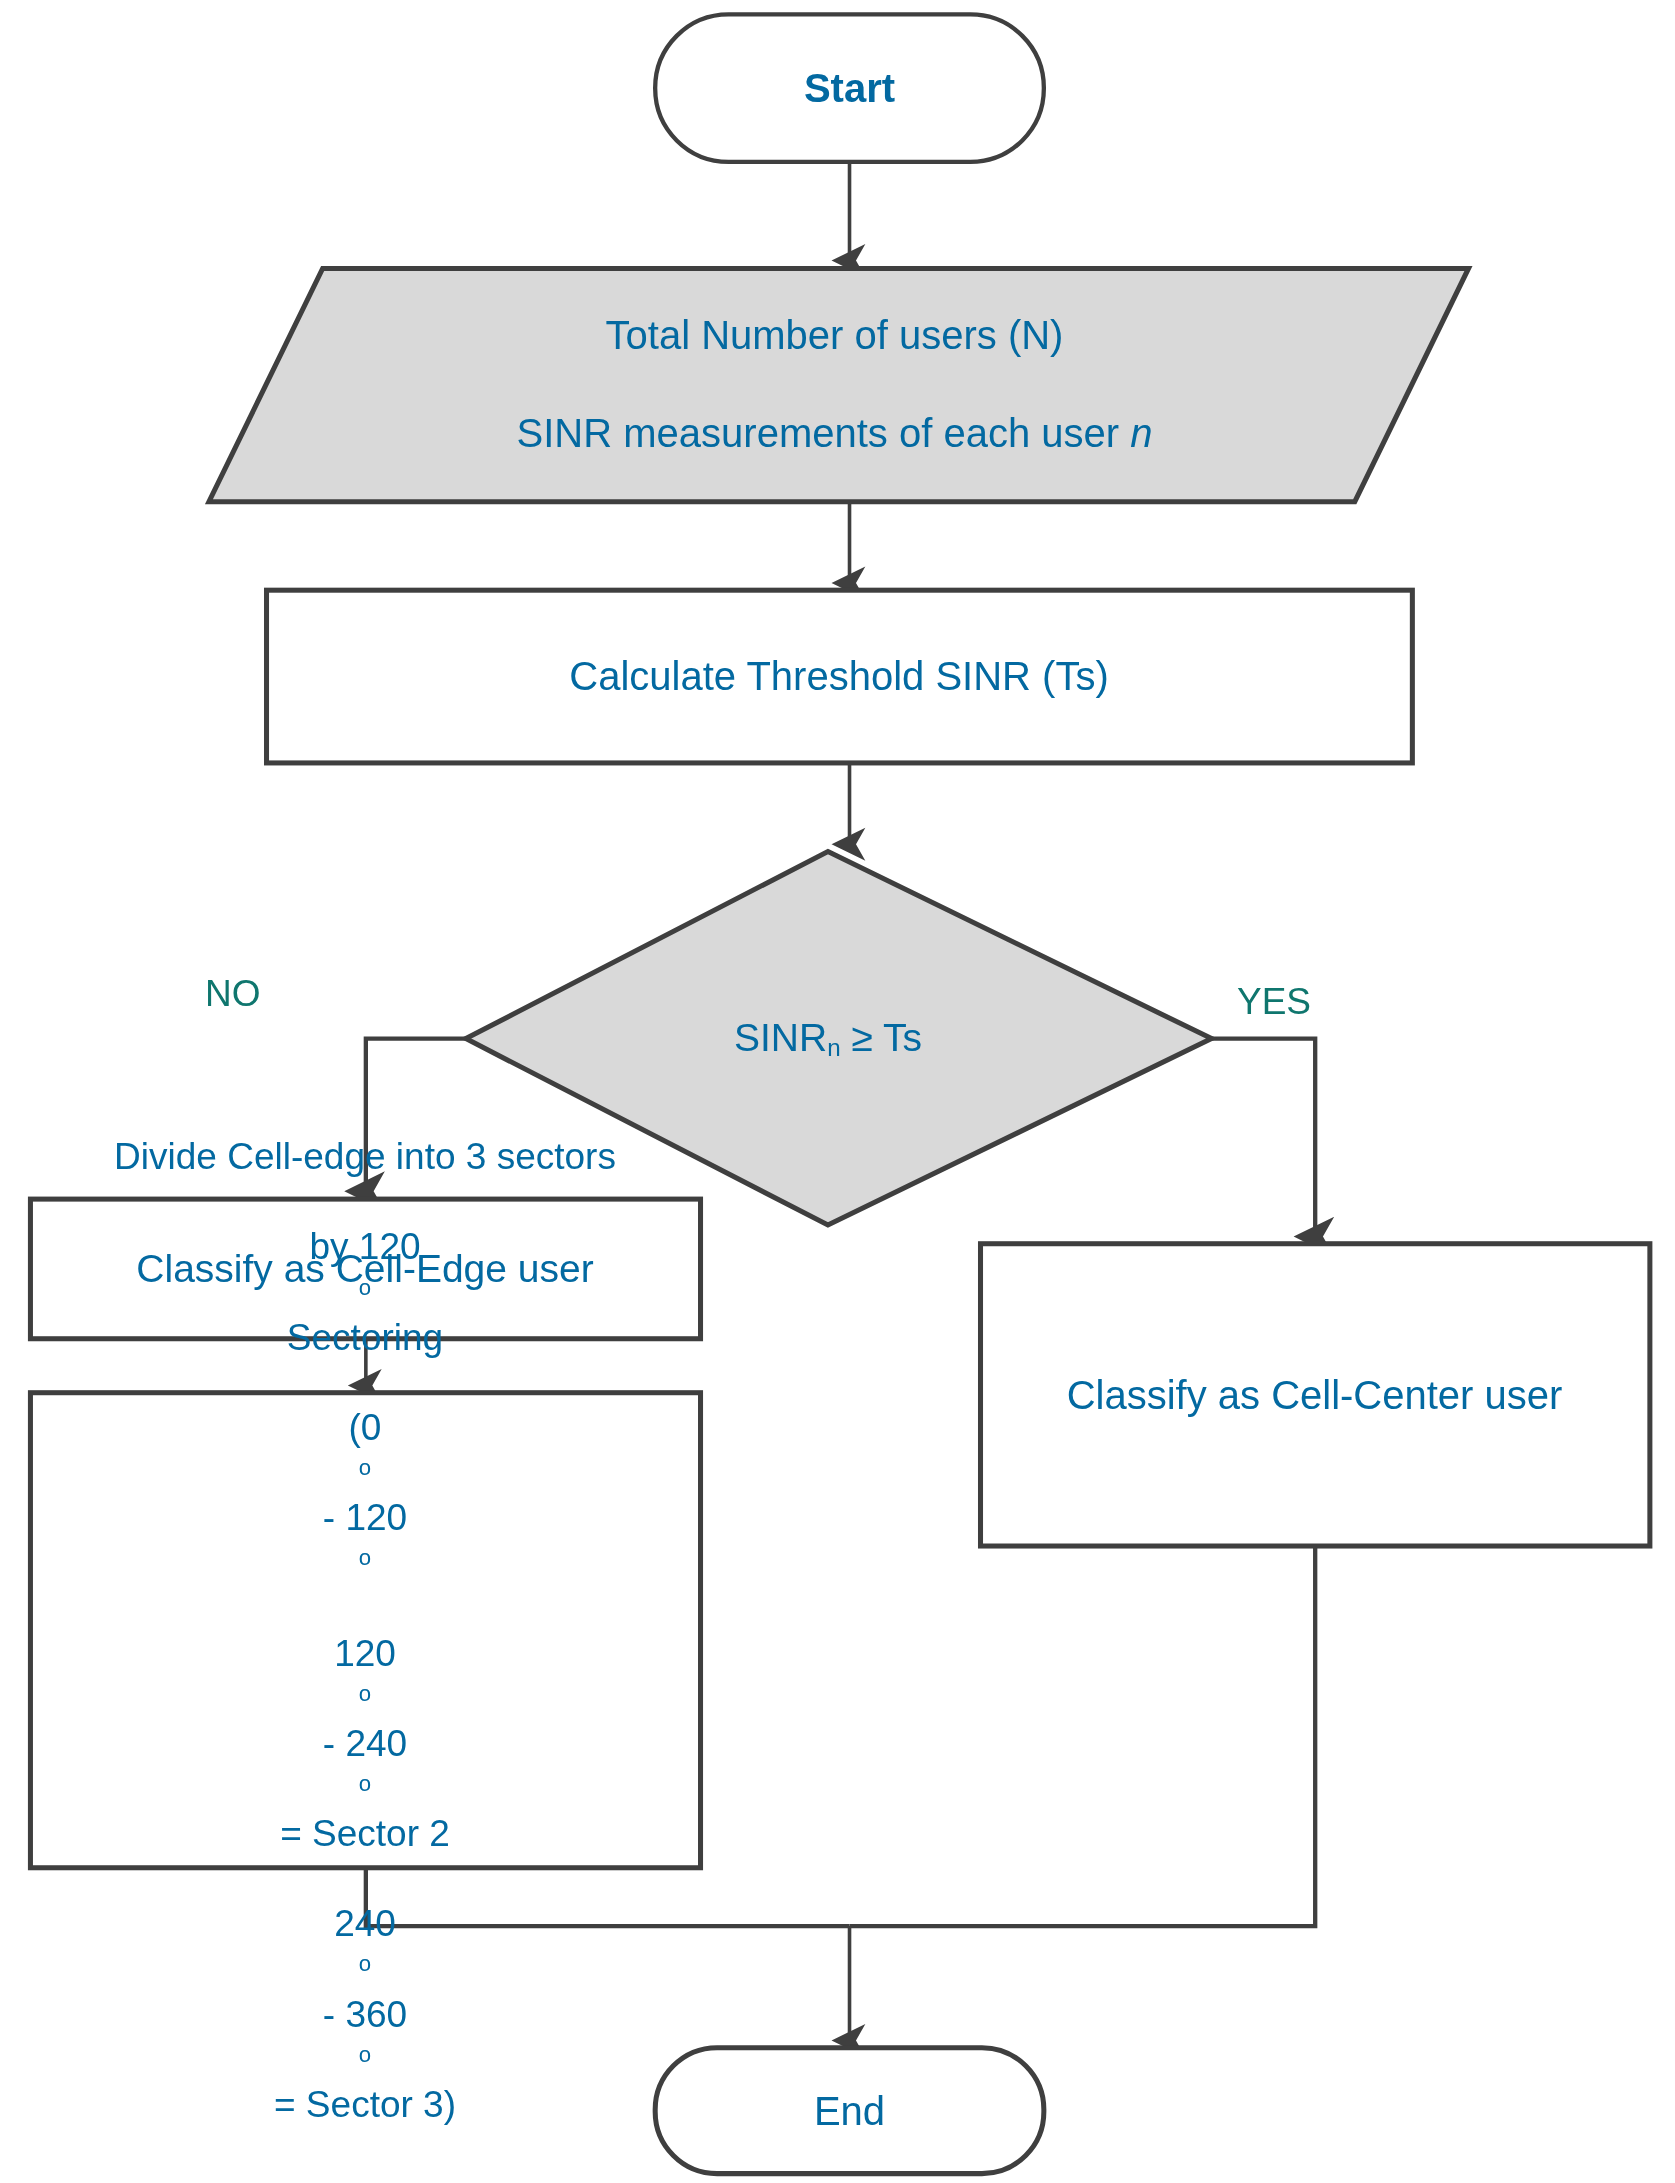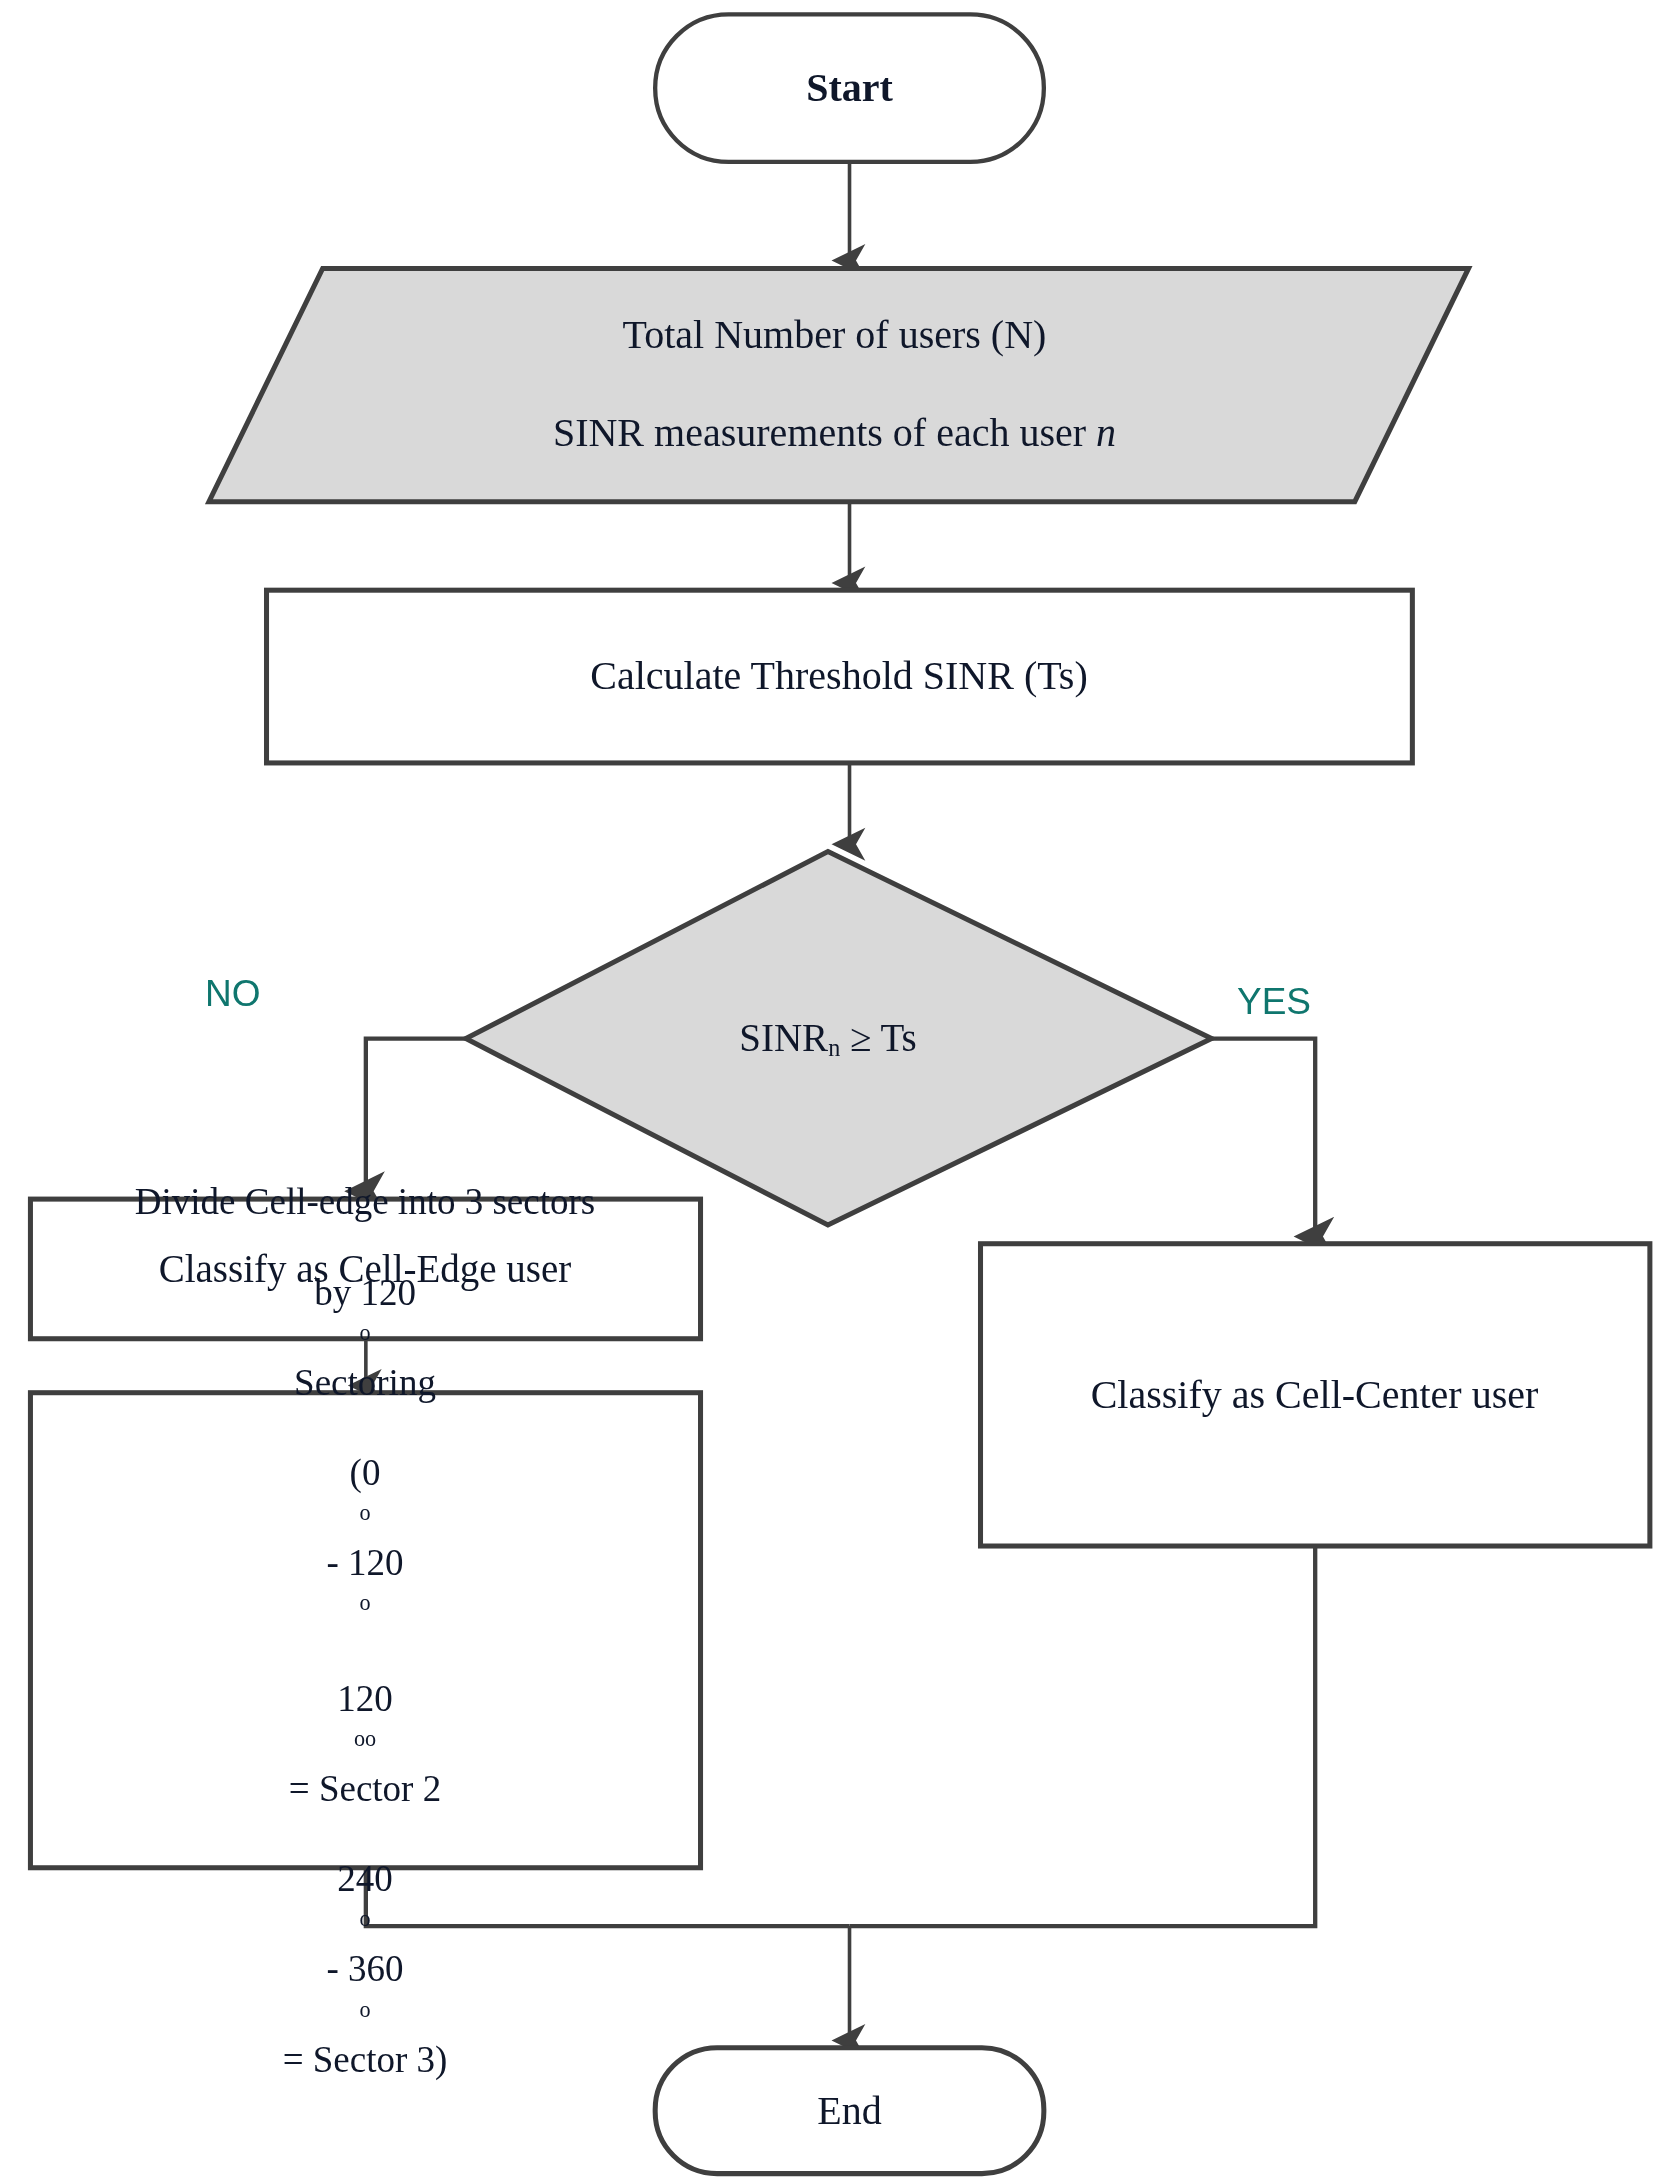--- a/index.html
+++ b/index.html
@@ -7,25 +7,24 @@
     font-family:"Liberation Sans", sans-serif;
     width:1676px;height:2183px;
     position:relative;overflow:hidden;
   }
   #stage{position:absolute;left:0;top:0;width:1676px;height:2183px;}
   svg.layer{position:absolute;left:0;top:0;width:1676px;height:2183px;}
   .node-text{
     position:absolute;
     display:flex;align-items:center;justify-content:center;
     text-align:center;
-    color:#0f172a;
+    color:#0369a1;
     line-height:1.22;
     pointer-events:none;
     white-space:pre-line;
-    font-family:Liberation Serif, serif;
   }
   .edge-label{
     position:absolute;
     color:#0f766e;
     font-size:37px;
     line-height:1;
   }
   .t-start{left:655px;top:14.4px;width:389px;height:148px;font-size:40px;font-weight:bold;}
   .t-end{left:655px;top:2048px;width:389px;height:126px;font-size:40px;}
   .t-input{left:302px;top:268px;width:1065px;height:233px;font-size:40px;}
@@ -104,21 +103,21 @@
   <div class="edge-label" style="left:205px;top:975px;">NO</div>
   <div class="edge-label" style="left:1237px;top:975px;margin-top:8px;">YES</div>
 
   <div class="node-text t-edge">Classify as Cell-Edge user</div>
 
   <div class="node-text t-sector">
     <div class="sector-lines">
       <span>Divide Cell-edge into 3 sectors</span>
       <span><span>by 120</span><sup>o</sup><span> Sectoring</span></span>
       <span><span>(0</span><sup>o</sup><span>- 120</span><sup>o</sup></span>
-      <span><span>120</span><sup>o</sup><sup>o</sup><span>= Sector 2</span></span>
+      <span><span>120</span><sup>o</sup><span>- 240</span><sup>o</sup><span>= Sector 2</span></span>
       <span><span>240</span><sup>o</sup><span>- 360</span><sup>o</sup><span> = Sector 3)</span></span>
     </div>
   </div>
 
   <div class="node-text t-center">Classify as Cell-Center user</div>
 
   <div class="node-text t-end">End</div>
 
 </div>
 

